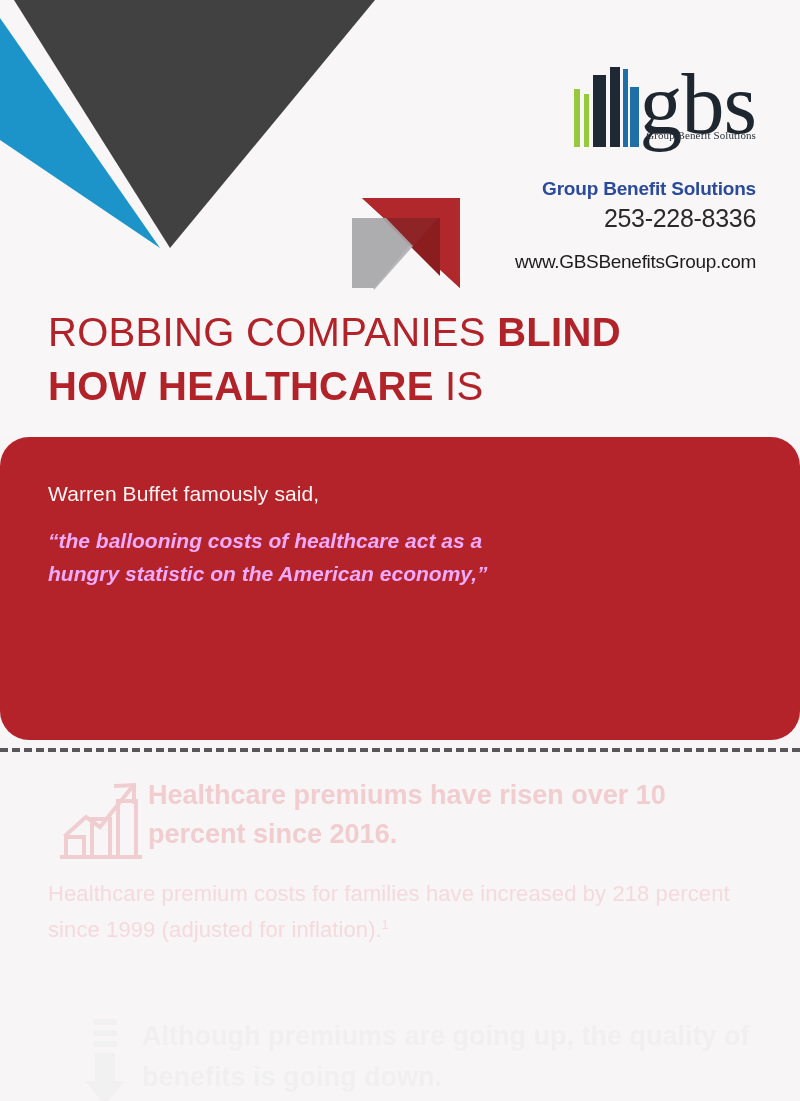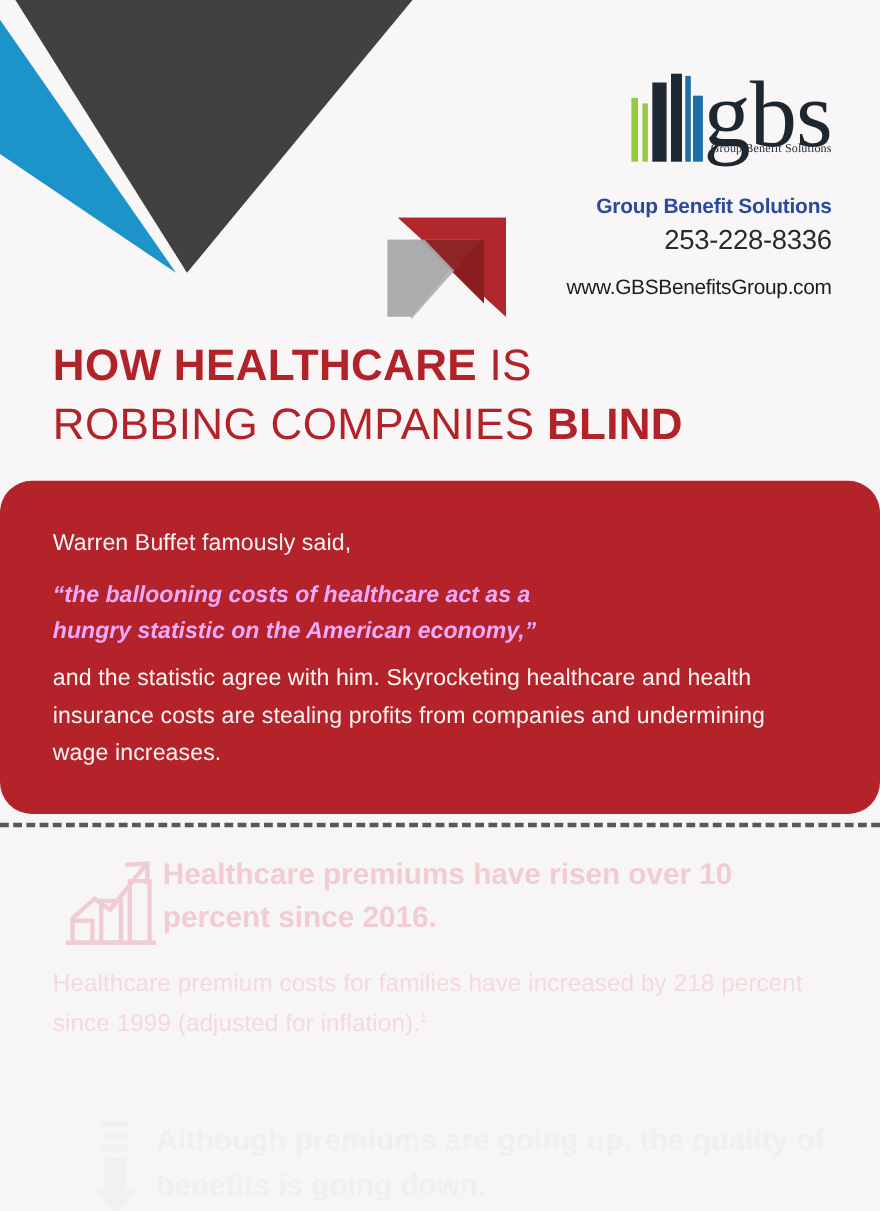--- a/index.html
+++ b/index.html
@@ -273,31 +273,30 @@
         </div>
           <span class="logo-word"><span>gbs</span><span class="logo-tag">Group Benefit Solutions</span></span>
       </div>
       <div class="logo-company">Group Benefit Solutions</div>
       <div class="logo-phone">253-228-8336</div>
       <div class="logo-web">www.GBSBenefitsGroup.com</div>
     </div>
   </div>
 
   <div class="headline">
+    <div><span>ROBBING COMPANIES </span><b>BLIND</b></div>
     <div><b>HOW HEALTHCARE </b><span>IS</span></div>
-    <div><span>ROBBING COMPANIES </span><b>BLIND</b></div>
   </div>
 
   <div class="quote-band">
     <div class="q-intro">Warren Buffet famously said,</div>
     <div class="q-quote">
       <div>“the ballooning costs of healthcare act as a</div>
       <div>hungry statistic on the American economy,”</div>
     </div>
-    <div class="q-body">and the statistic agree with him. Skyrocketing healthcare and health insurance costs are stealing profits from companies and undermining wage increases.</div>
   </div>
 
   <div class="divider"></div>
 
   <div class="stat-section">
     <svg class="stat-icon" viewBox="0 0 96 90">
       <g fill="none" stroke="#f0cdd0" stroke-width="4" stroke-linecap="square">
         <line x1="10" y1="82" x2="88" y2="82"></line>
         <rect x="14" y="62" width="18" height="20"></rect>
         <rect x="40" y="44" width="18" height="38"></rect>

